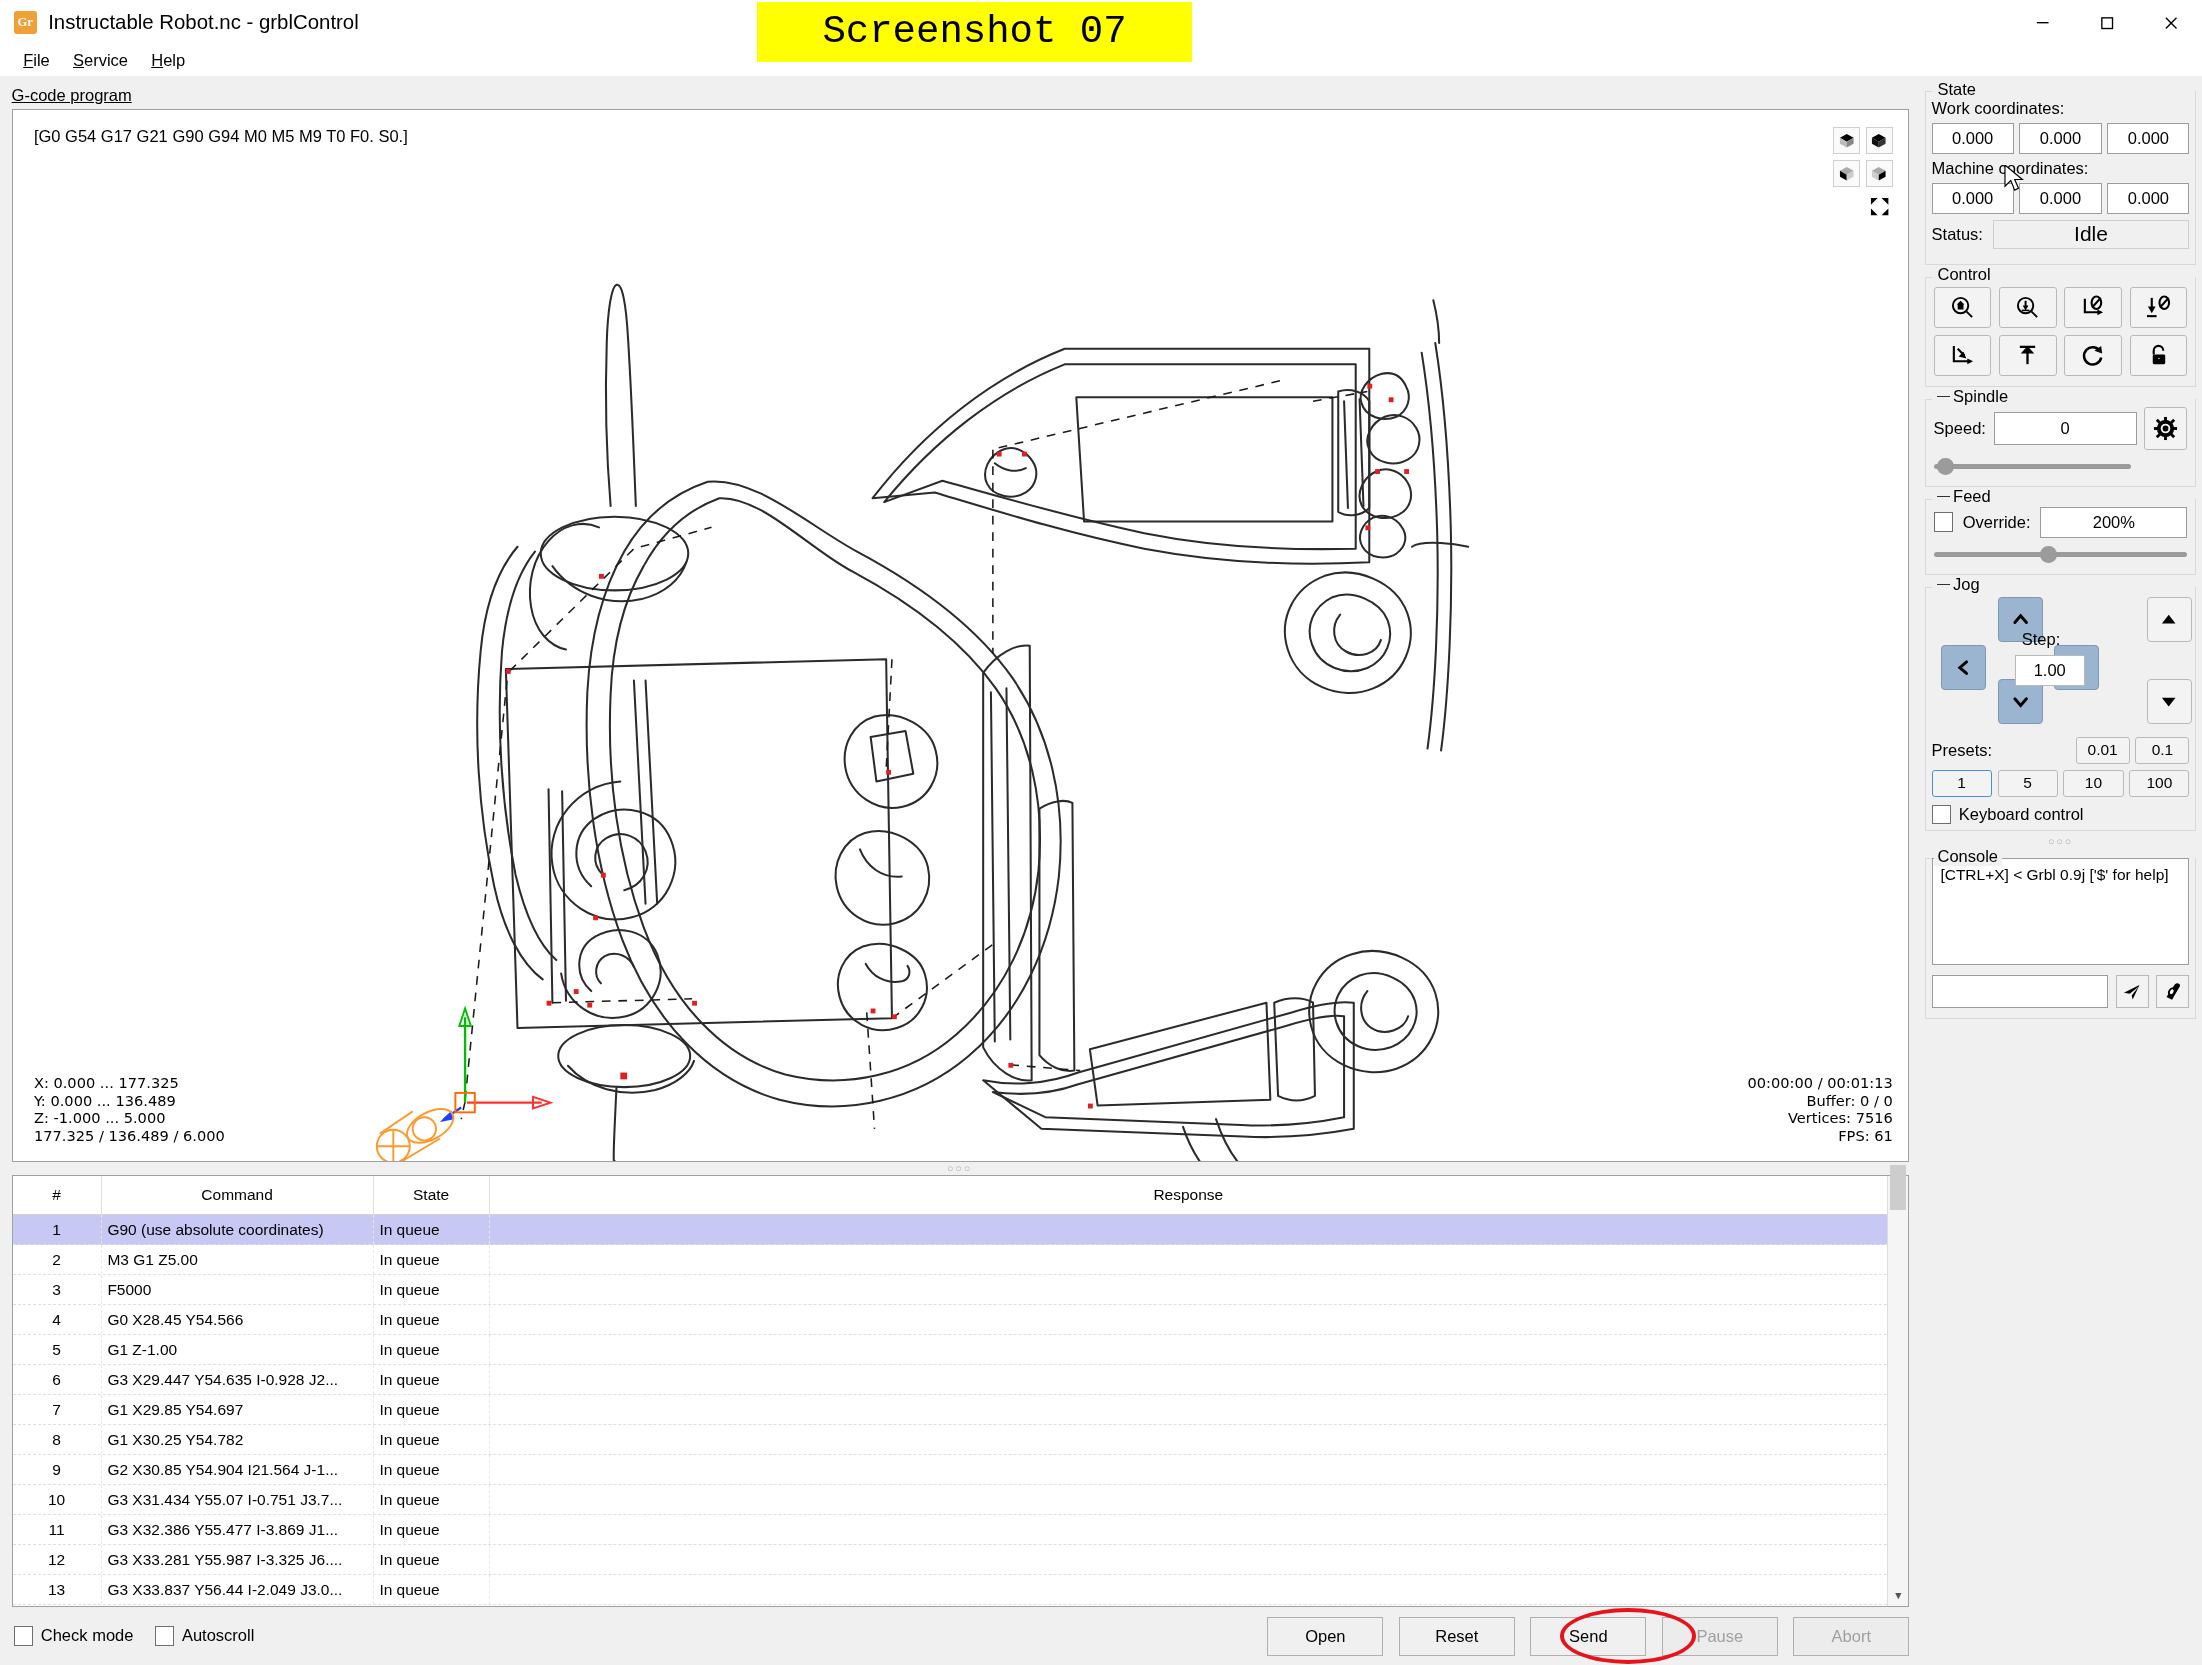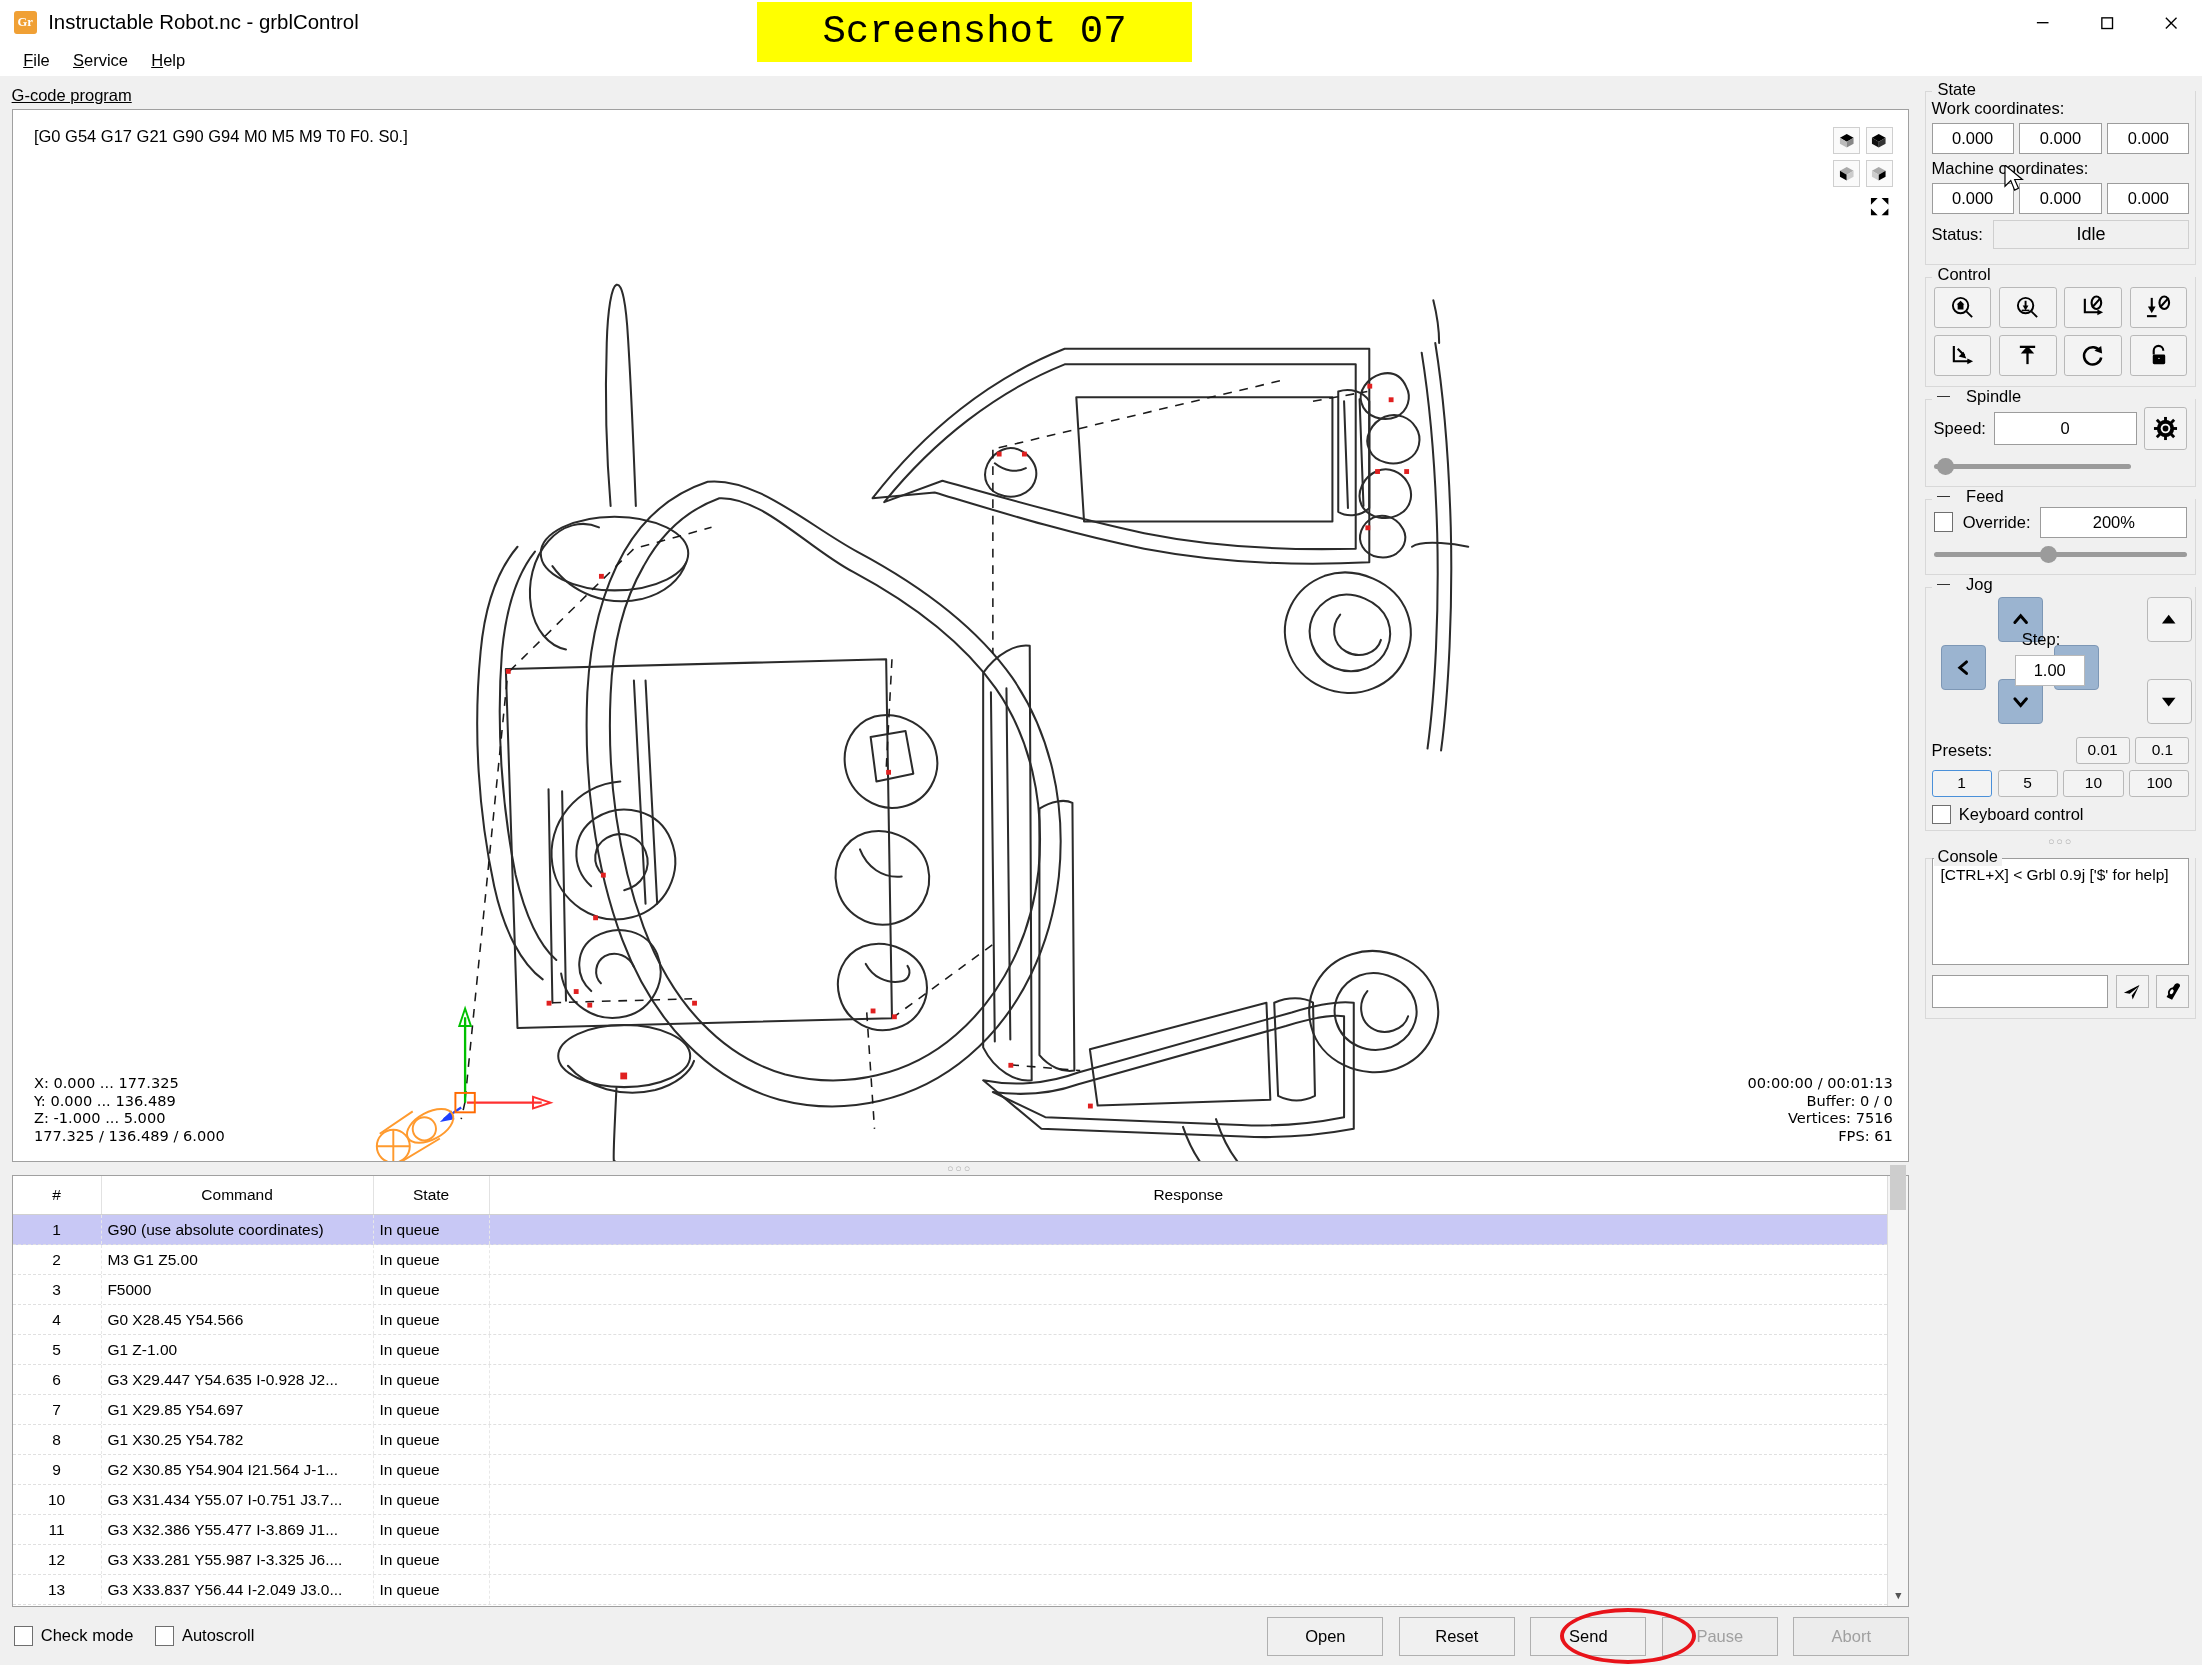--- a/index.html
+++ b/index.html
@@ -118,28 +118,28 @@
   
   .lbl{ font-size:16.5px; color:#000; }
   .coordrow{ display:flex; gap:5.8px; margin:4.9px 0; }
   .coord{
     flex:1; height:31px; border:1px solid #9c9c9c; background:#fff;
     display:flex;align-items:center;justify-content:center;font-size:16.5px;
   }
   .statusrow{ display:flex; align-items:center; gap:9.7px; margin:5.8px 0 7.8px 0; }
   .statusbox{
     flex:1;height:29px;border:1px solid #cfcfcf;background:#f0f0f0;
-    display:flex;align-items:center;justify-content:center;font-size:18px;
+    display:flex;align-items:center;justify-content:center;font-size:21px;
   }
   .ctrl-grid{ display:grid; grid-template-columns:repeat(4,1fr); gap:7.8px; padding:9.7px 7.8px; }
   .cbtn{
     height:41px;border:1px solid #b8b8b8;background:#f3f3f3;border-radius:2.9px;
     display:flex;align-items:center;justify-content:center;
   }
-  .collapse-title{ display:flex;align-items:center;gap:16px; }
+  .collapse-title{ display:flex;align-items:center;gap:3px; }
   .minus{ display:inline-block;width:12.6px;border-top:1.9px solid #333; }
   .spd-row{ display:flex;align-items:center;gap:7.8px;padding:7.8px 7.8px 0 7.8px; }
   .spd-input{ flex:1;height:33px;border:1px solid #9c9c9c;background:#fff;
               display:flex;align-items:center;justify-content:center;font-size:16.5px;}
   .gear-btn{ width:43px;height:43px;border:1px solid #b8b8b8;background:#f3f3f3;border-radius:2.9px;
              display:flex;align-items:center;justify-content:center;}
   .slider{ position:relative;height:21.3px;margin:5.8px 7.8px 9.7px 7.8px; }
   .slider .track{ position:absolute;left:0;right:0;top:8.7px;height:4.9px;background:#9b9b9b;border-radius:2.9px;}
   .slider .knob{ position:absolute;top:2.9px;width:16.5px;height:16.5px;border-radius:50%;background:#9b9b9b;}
   .ovr-row{ display:flex;align-items:center;gap:9.7px;padding:7.8px 7.8px 0 7.8px; }

